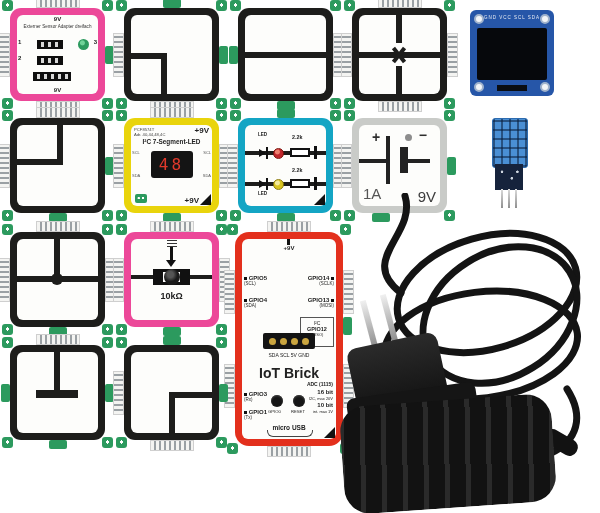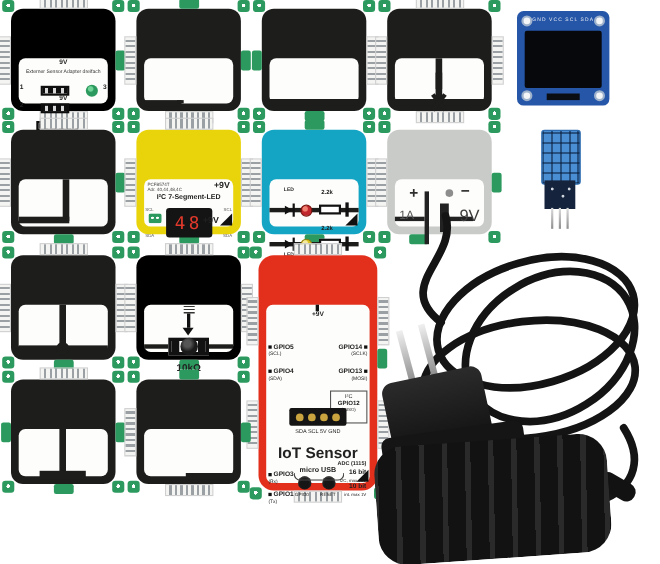--- a/index.html
+++ b/index.html
@@ -1,26 +1,26 @@
 <!DOCTYPE html>
 <html><head>
 <meta charset="utf-8">
 <style>
   html,body{margin:0;padding:0;background:#fff;}
   .stage{position:relative;width:600px;height:513px;background:#fff;overflow:hidden;
          font-family:"Liberation Sans",sans-serif;color:#222;}
   
   .brick{position:absolute;border-radius:11px;}
   .black{background:#1d1d1b;}
-  .blueb{background:#000000;}
+  .blueb{background:#ec4899;}
   .yellowb{background:#e9d40c;}
   .cyanb{background:#14a5c4;}
   .grayb{background:#c9cbc8;}
   .redb{background:#e3301d;}
-  .face{position:absolute;inset:7px;background:#fdfdfb;border-radius:6px;margin-top:38px;}
+  .face{position:absolute;inset:7px;background:#fdfdfb;border-radius:6px;}
   .peg{position:absolute;width:11px;height:11px;border-radius:3px;
        background:radial-gradient(circle at 50% 45%, #fff 0 1.6px, #2c9a5e 1.7px);}
   .tl{left:-8px;top:-8px}.tr{right:-8px;top:-8px}.bl{left:-8px;bottom:-8px}.br{right:-8px;bottom:-8px}
   .tab{position:absolute;background:#2c9a5e;border-radius:2px;}
   .tab-t{top:-9px;left:50%;margin-left:-9px;width:18px;height:9px}
   .tab-b{bottom:-9px;left:50%;margin-left:-9px;width:18px;height:9px}
   .tab-l{left:-9px;top:50%;margin-top:-9px;width:9px;height:18px}
   .tab-r{right:-9px;top:50%;margin-top:-9px;width:9px;height:18px}
   .conn{position:absolute;border:1px solid #cfcfcf;box-sizing:border-box;}
   .conn-t{top:-11px;left:50%;margin-left:-22px;width:44px;height:11px;
@@ -220,21 +220,21 @@
     <div class="tab tab-r"></div>
     <div class="tab tab-b" style="left:30%"></div>
     <div class="face">
       <div class="t" style="left:13px;top:4px;font-size:14px;font-weight:bold;color:#2e2e2e">+</div>
       <div class="t" style="left:0;top:34px;width:27px;height:4px;background:#222"></div>
       <div class="t" style="left:27px;top:11px;width:4px;height:48px;background:#222"></div>
       <div class="t" style="left:41px;top:22px;width:8px;height:26px;background:#222"></div>
       <div class="t" style="left:49px;top:34px;width:22px;height:4px;background:#222"></div>
       <div class="t" style="left:46px;top:9px;width:7px;height:7px;border-radius:50%;background:#8d8d8d"></div>
       <div class="t" style="right:13px;top:2px;font-size:14px;font-weight:bold;color:#2e2e2e">−</div>
-      <div class="t" style="left:4px;bottom:4px;font-size:11px;color:#555">1A</div>
+      <div class="t" style="left:4px;bottom:4px;font-size:15px;color:#555">1A</div>
       <div class="t" style="right:4px;bottom:1px;font-size:15px;color:#3c3c3c">9V</div>
     </div>
   </div>
 
   <div style="position:absolute;left:492px;top:118px;width:36px;height:92px">
     <div style="position:absolute;left:0;top:0;width:34px;height:48px;background:#4a8fd4;border:1px solid #2d6cb0;border-radius:3px;
                 background-image:repeating-linear-gradient(90deg,rgba(10,30,60,.55) 0 2px,transparent 2px 8px),
                                  repeating-linear-gradient(0deg,rgba(10,30,60,.55) 0 2px,transparent 2px 9px)"></div>
     <div style="position:absolute;left:3px;top:46px;width:28px;height:26px;background:#16233c;
                 background-image:radial-gradient(circle at 25% 30%,#cfd6e0 0 1px,transparent 1.6px),
@@ -327,21 +327,21 @@
         <div style="font-size:4px">(MISO)</div>
       </div>
       <div style="position:absolute;left:50%;margin-left:-26px;top:94px;width:52px;height:16px;background:#141414;
                   border-radius:2px;display:flex;align-items:center;justify-content:center;gap:4px">
         <span style="width:7px;height:7px;border-radius:50%;background:#caa53f"></span>
         <span style="width:7px;height:7px;border-radius:50%;background:#caa53f"></span>
         <span style="width:7px;height:7px;border-radius:50%;background:#caa53f"></span>
         <span style="width:7px;height:7px;border-radius:50%;background:#caa53f"></span>
       </div>
       <div class="t ctr" style="top:113px;font-size:5px">SDA SCL 5V GND</div>
-      <div class="t ctr" style="top:126px;font-size:14px;font-weight:bold">IoT Sensor</div>
+      <div class="t ctr" style="top:126px;font-size:14px;font-weight:bold">IoT Brick</div>
       <div class="gp" style="left:2px;top:152px">
         <i class="sq"></i>
         <b>GPIO3</b>
         <em>(Rx)</em>
       </div>
       <div class="gp" style="left:2px;top:170px">
         <i class="sq"></i>
         <b>GPIO1</b>
         <em>(Tx)</em>
       </div>

